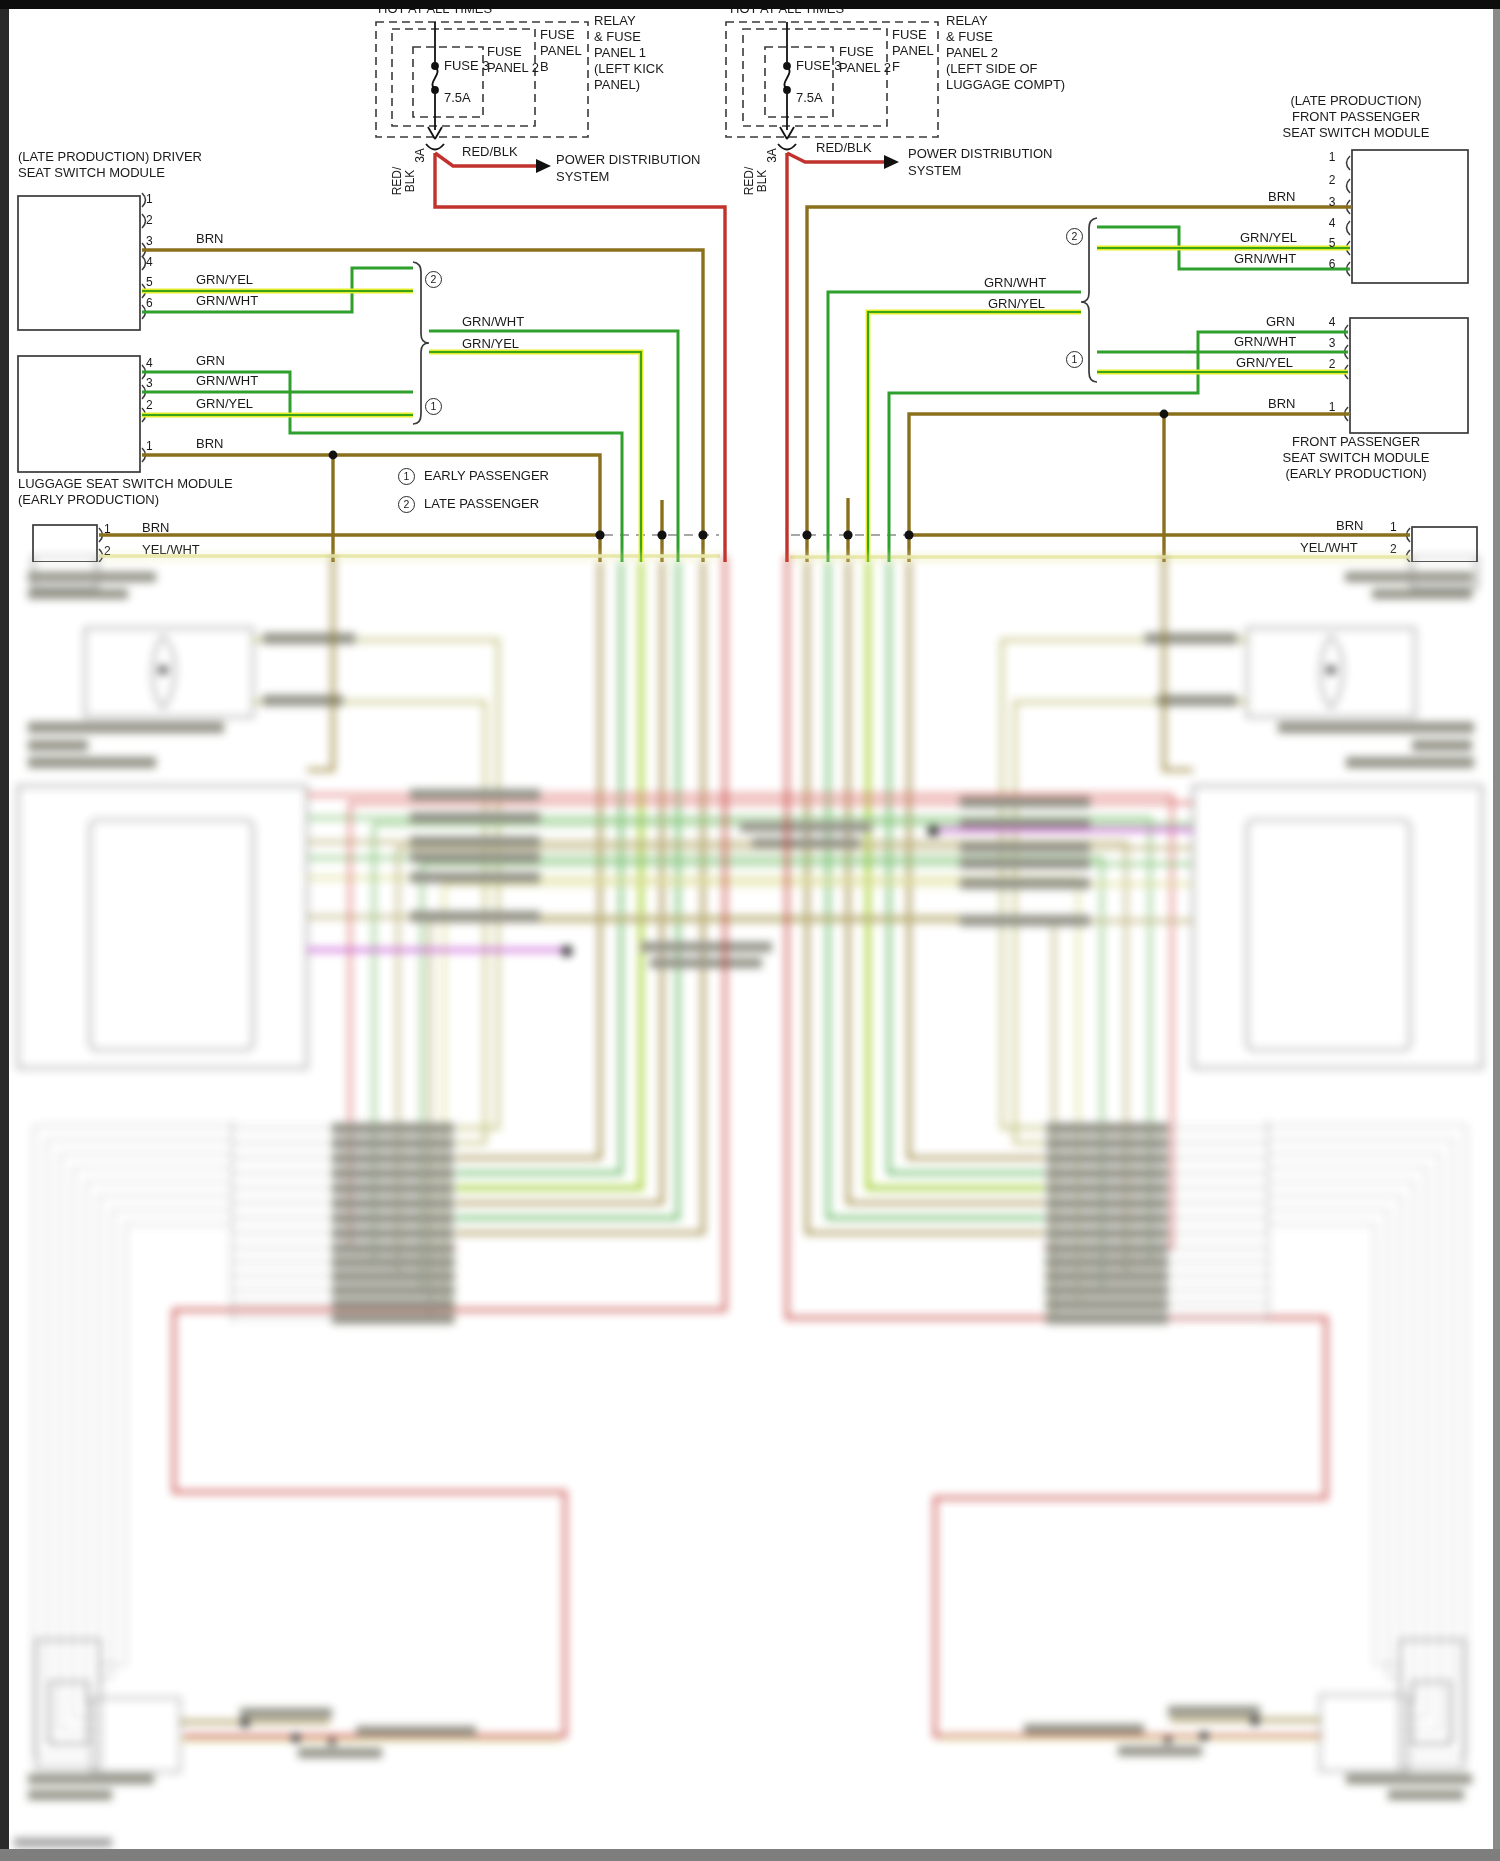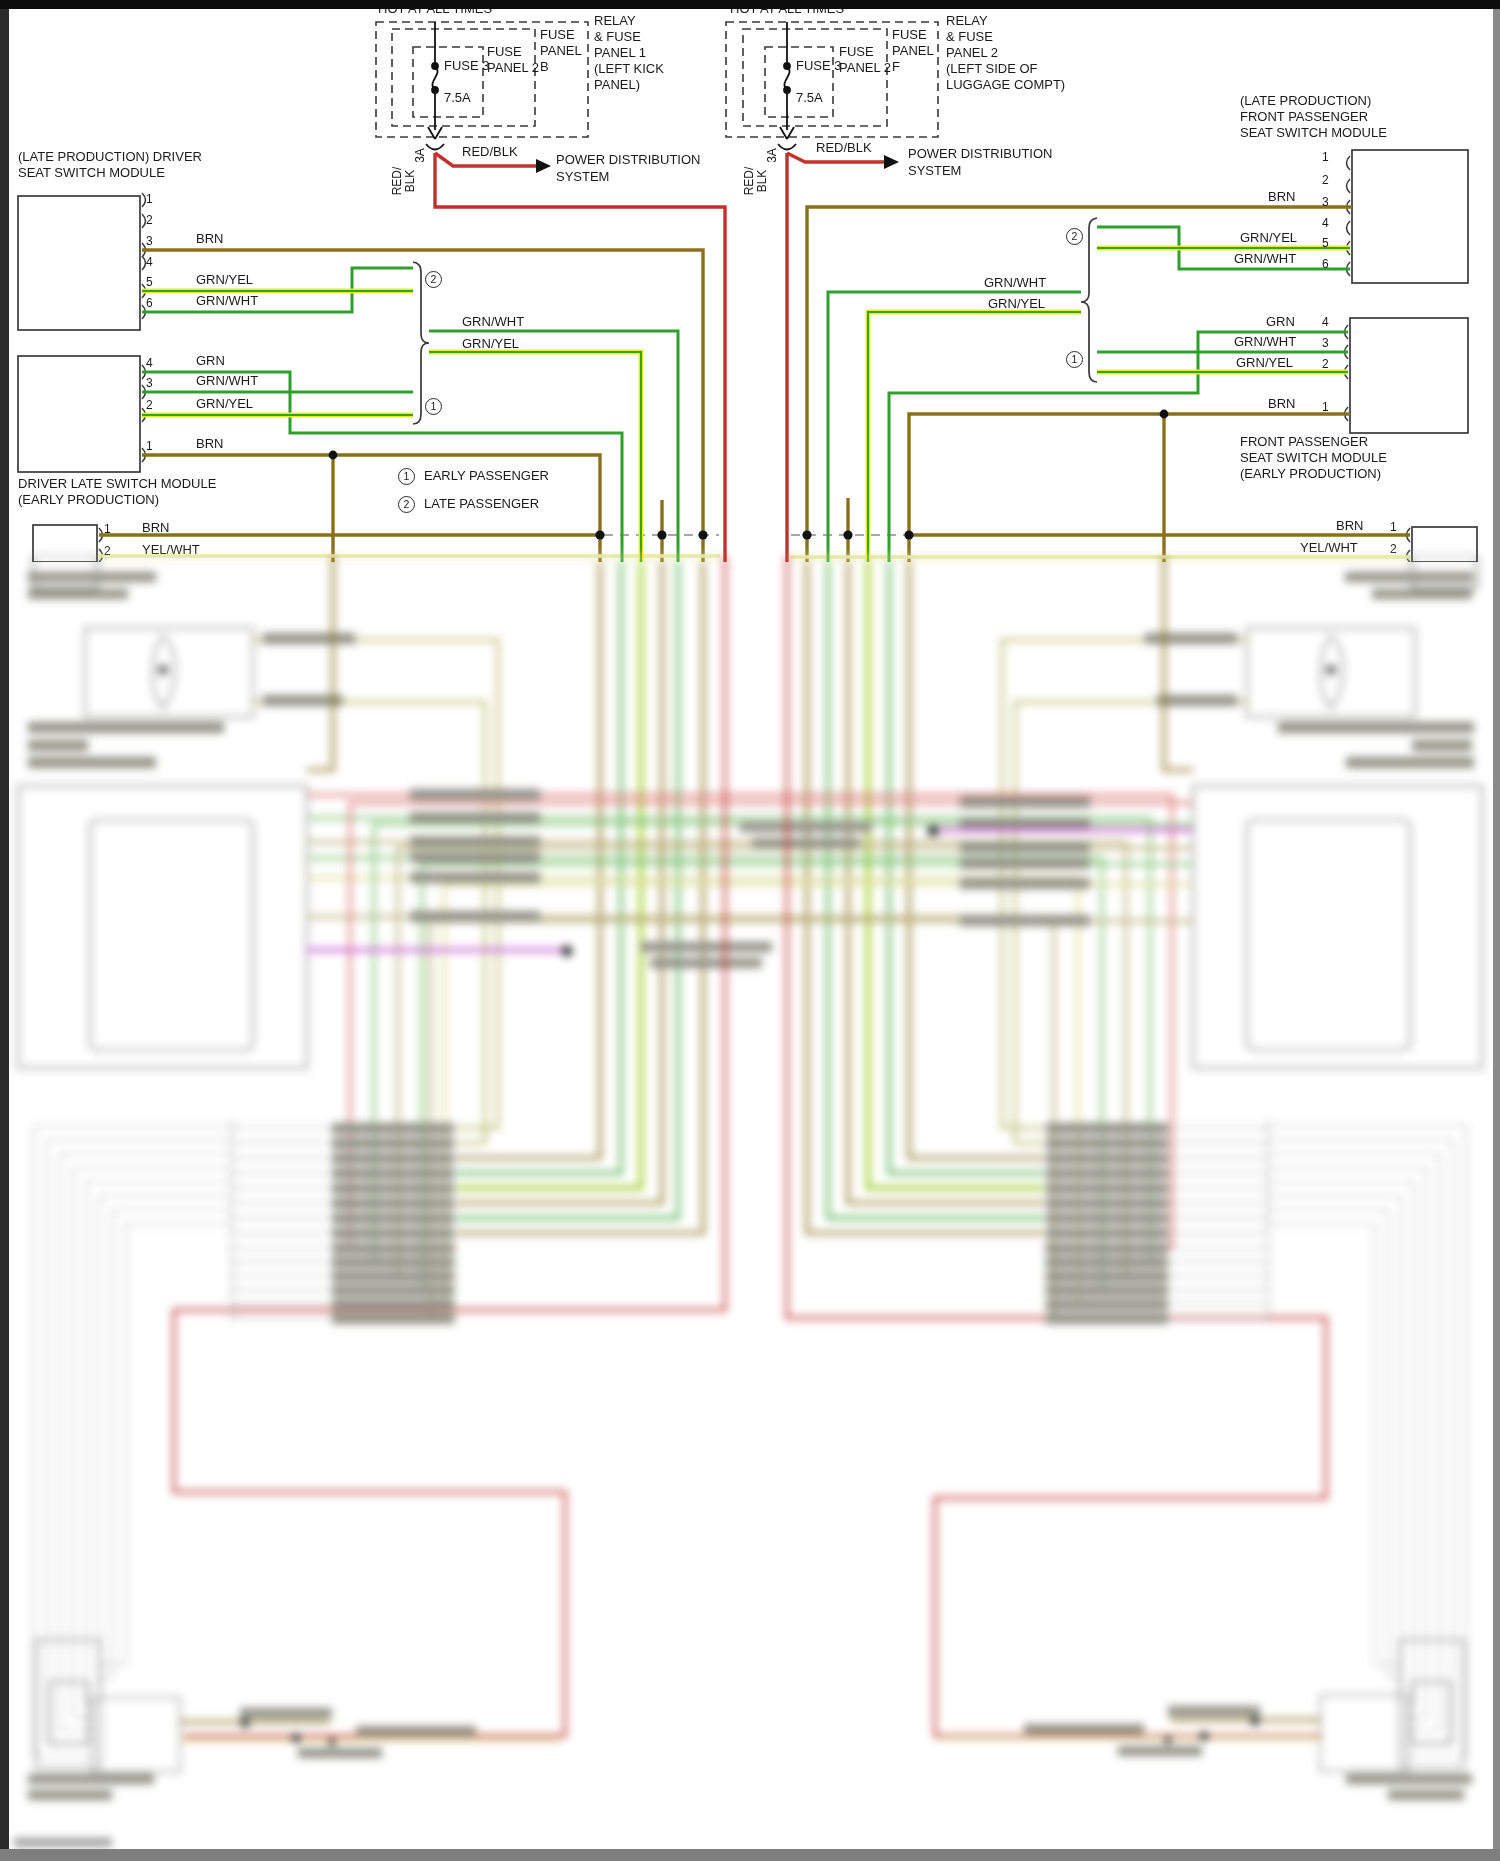--- a/index.html
+++ b/index.html
@@ -1,20 +1,20 @@
 <!DOCTYPE html>
 <html><head>
 <meta charset="utf-8">
 <style>
   html,body{margin:0;padding:0;background:#e8e8e8;}
   #stage{position:relative;width:1500px;height:1861px;background:#ffffff;overflow:hidden;
          font-family:"Liberation Sans",sans-serif;}
   .lbl{position:absolute;font-size:13px;line-height:16px;color:#1a1a1a;white-space:pre-line;}
   .num{font-size:12px;}
-  .r{text-align:left;}
+  .r{text-align:center;}
   .rot{transform:rotate(-90deg);transform-origin:center;font-size:12px;line-height:13px;text-align:center;}
   .circ{position:absolute;width:15px;height:15px;border:1.4px solid #2a2a2a;border-radius:50%;
         font-size:10.5px;line-height:15px;text-align:center;background:#fff;color:#1a1a1a;}
   svg{position:absolute;left:0;}
   #sharp{top:0;}
   #blurwrap{position:absolute;left:0;top:556px;width:1500px;height:1305px;filter:blur(4.3px);opacity:.95;}
   .frame{position:absolute;background:#1e1e1e;}
 </style>
 </head>
 <body>
@@ -221,21 +221,21 @@
   <span class="lbl" style="left:196px;top:293px">GRN/WHT</span>
 
   <span class="lbl num" style="left:146px;top:355px">4</span>
   <span class="lbl num" style="left:146px;top:375px">3</span>
   <span class="lbl num" style="left:146px;top:397px">2</span>
   <span class="lbl num" style="left:146px;top:438px">1</span>
   <span class="lbl" style="left:196px;top:353px">GRN</span>
   <span class="lbl" style="left:196px;top:373px">GRN/WHT</span>
   <span class="lbl" style="left:196px;top:396px">GRN/YEL</span>
   <span class="lbl" style="left:196px;top:436px">BRN</span>
-  <div class="lbl" style="left:18px;top:476px">DRIVER LATE SWITCH MODULE
+  <div class="lbl" style="left:18px;top:476px">LUGGAGE SEAT SWITCH MODULE
 (EARLY PRODUCTION)</div>
 
   <span class="lbl" style="left:462px;top:314px">GRN/WHT</span>
   <span class="lbl" style="left:462px;top:336px">GRN/YEL</span>
 
   <span class="lbl" style="left:984px;top:275px">GRN/WHT</span>
   <span class="lbl" style="left:988px;top:296px">GRN/YEL</span>
 
   <span class="circ" style="left:425px;top:271px">2</span>
   <span class="circ" style="left:425px;top:398px">1</span>

